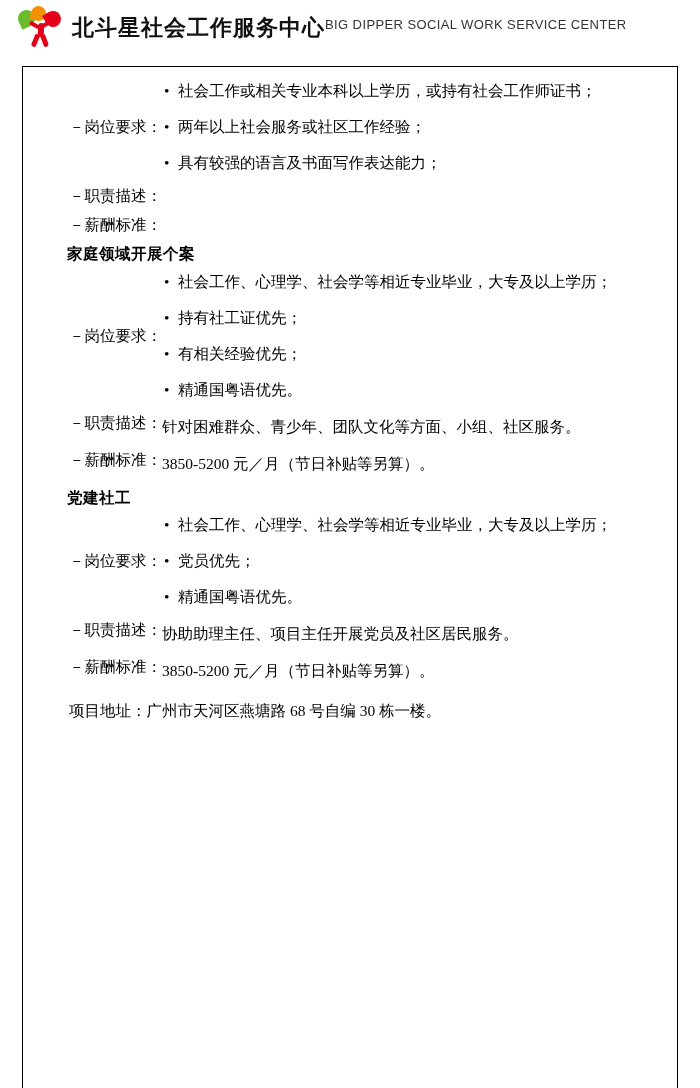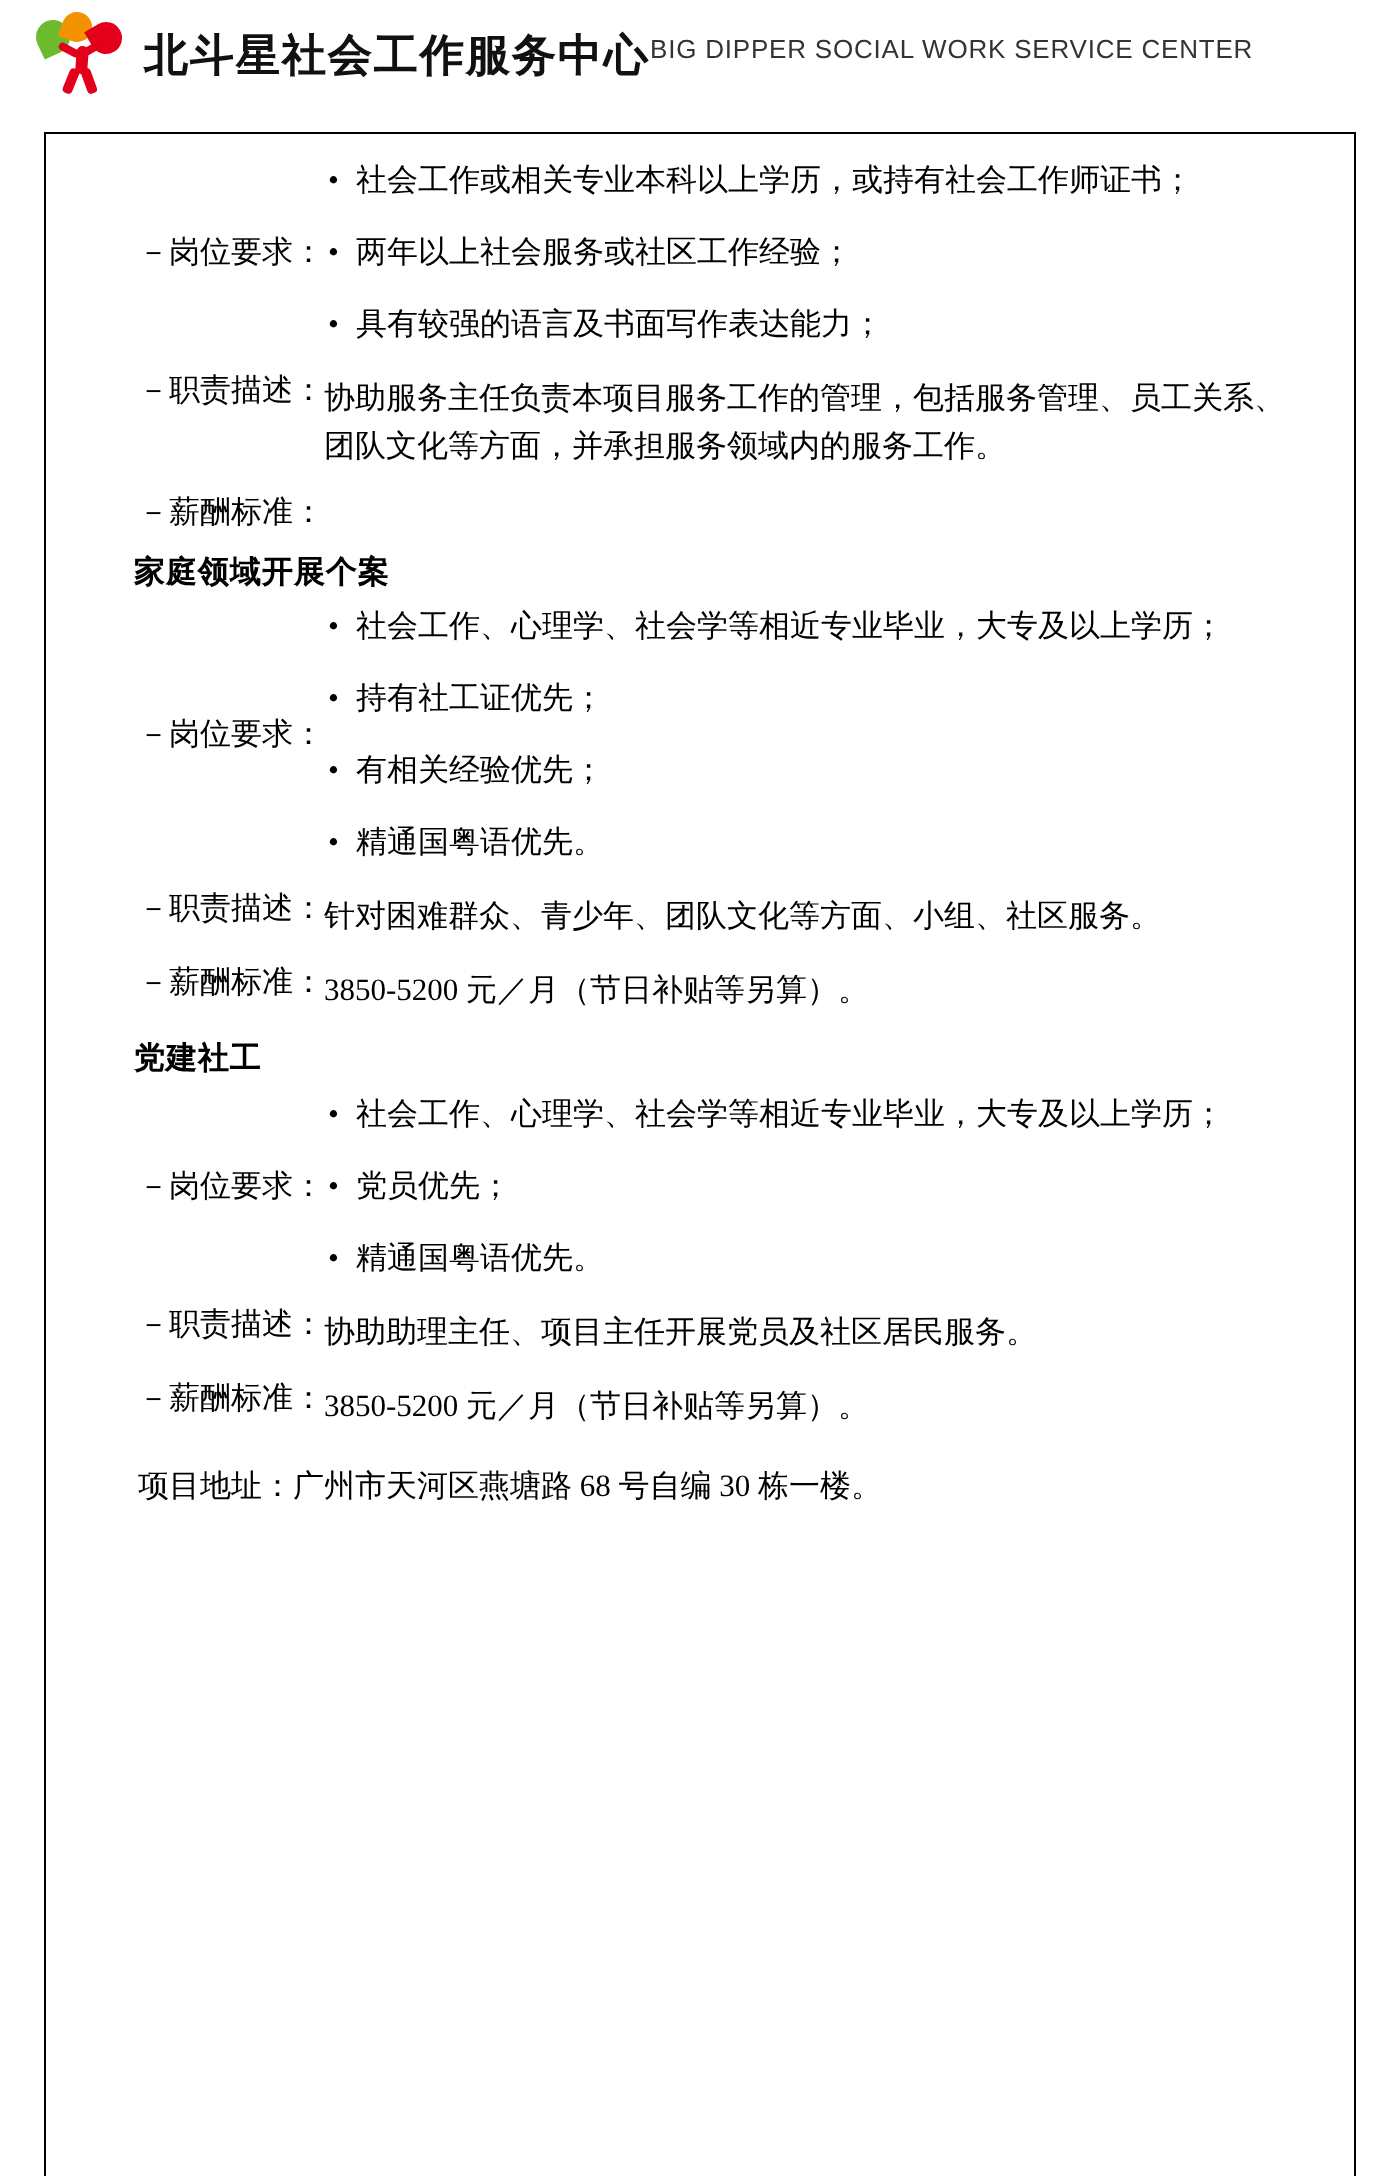--- a/index.html
+++ b/index.html
@@ -249,21 +249,20 @@
     <div class="field-label">－岗位要求：</div>
     <ul class="bullets">
       <li>社会工作或相关专业本科以上学历，或持有社会工作师证书；</li>
       <li>两年以上社会服务或社区工作经验；</li>
       <li>具有较强的语言及书面写作表达能力；</li>
     </ul>
   </div>
 
   <div class="field">
     <div class="field-label">－职责描述：</div>
-    <div class="field-value">协助服务主任负责本项目服务工作的管理，包括服务管理、员工关系、团队文化等方面，并承担服务领域内的服务工作。</div>
   </div>
 
   <div class="field">
     <div class="field-label">－薪酬标准：</div>
   </div>
 
   <div class="section-title">家庭领域开展个案</div>
 
   <div class="req-row">
     <div class="field-label">－岗位要求：</div>

